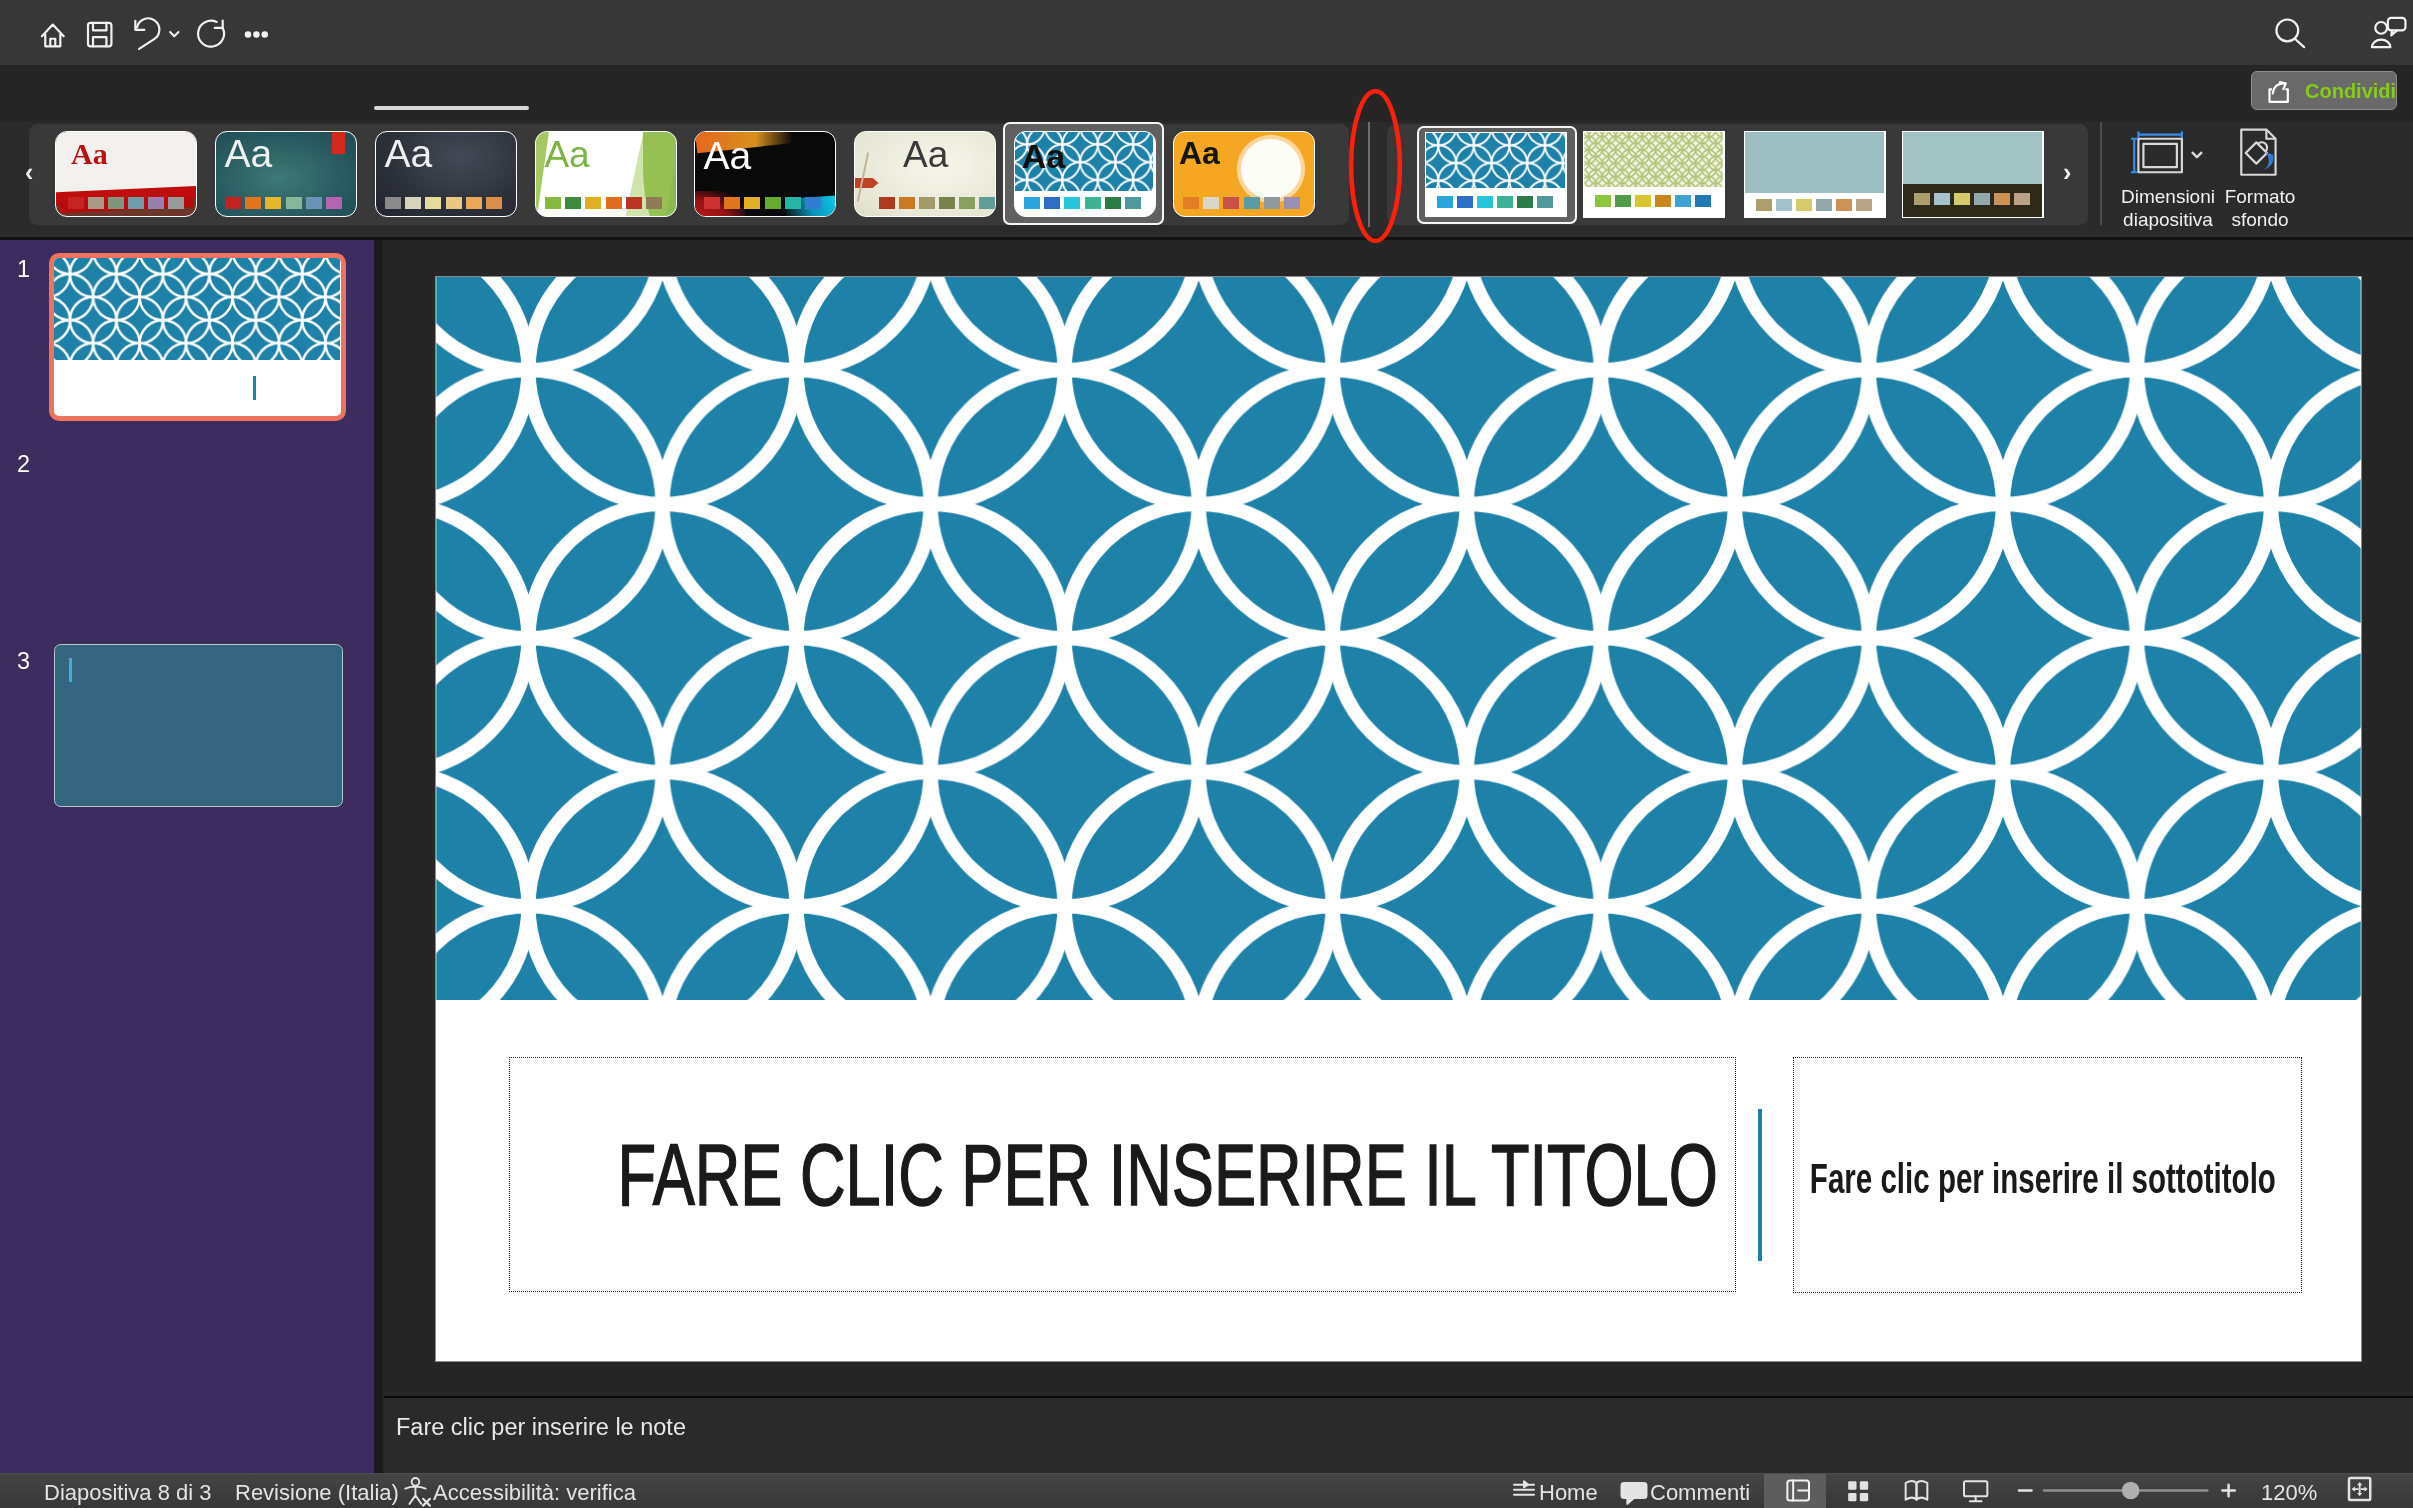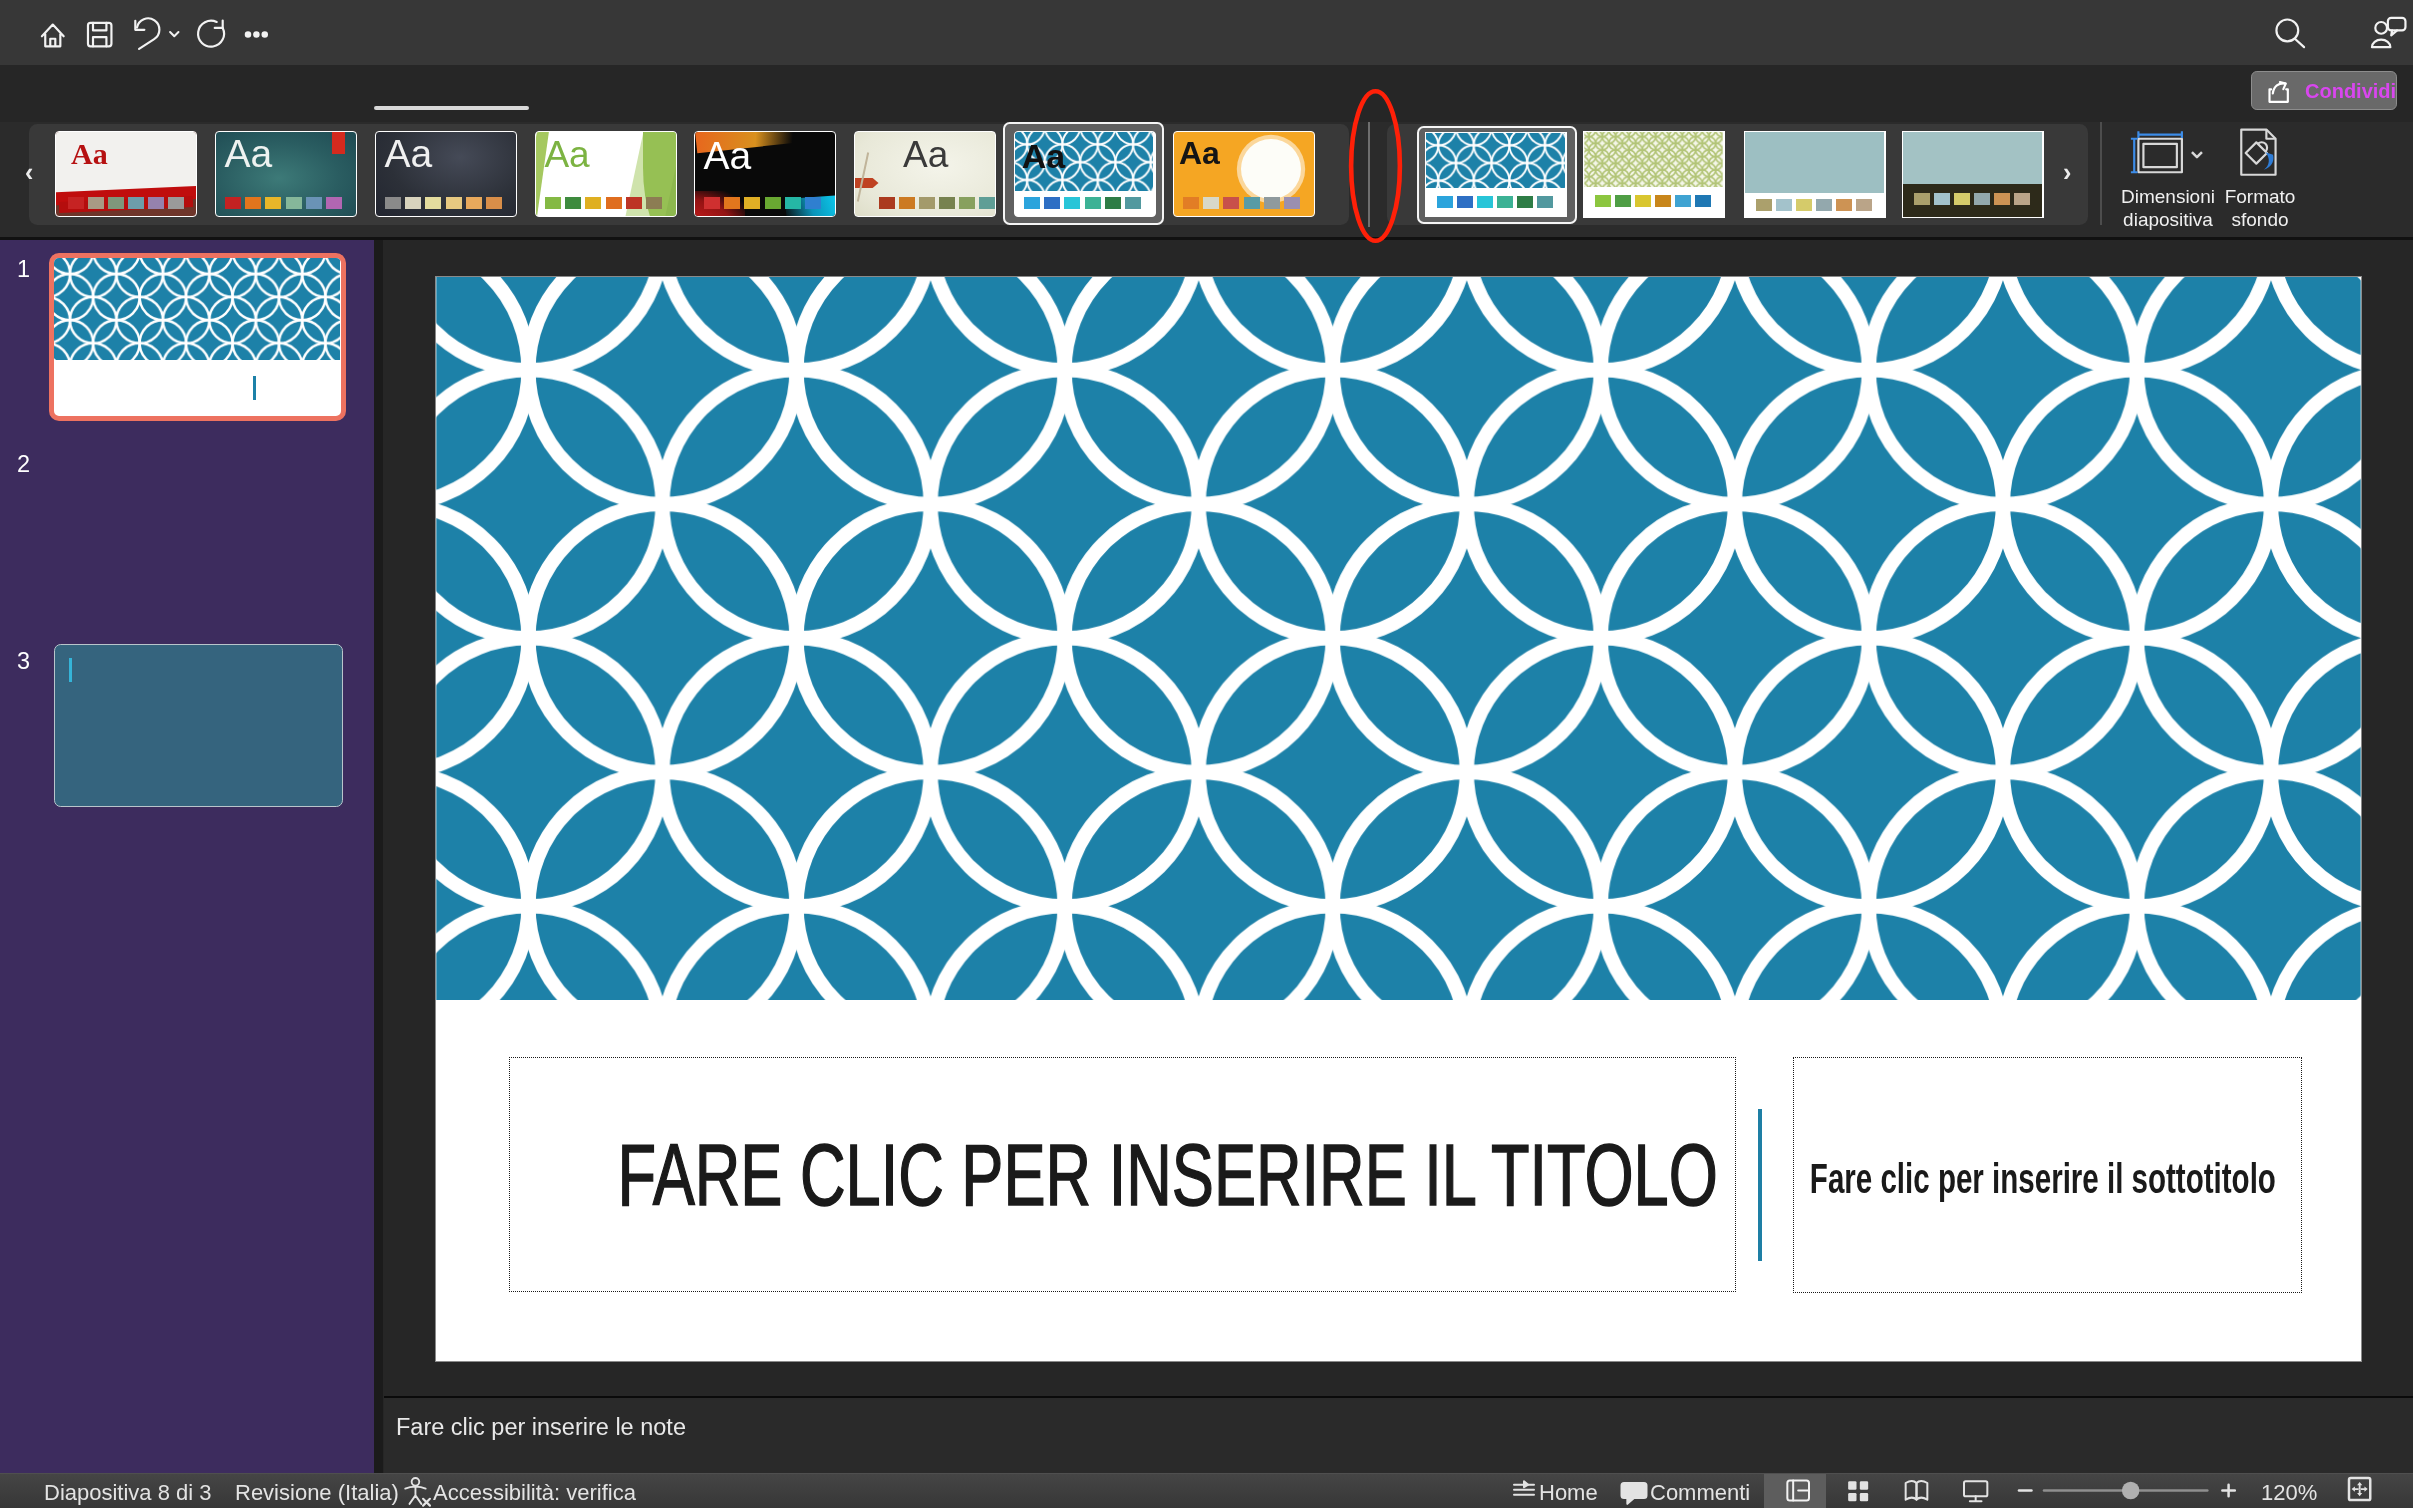--- a/index.html
+++ b/index.html
@@ -15,21 +15,21 @@
 #tabrow { left:0; top:65px; width:2413px; height:57px; background:#2b2b2b; }
 .tab { position:absolute; top:11px; color:#d9d9d9; font-size:22.6px; white-space:nowrap; }
 .tab.sel { color:#fff; font-weight:bold; }
 #progunderline { left:374px; top:106px; width:155px; height:4.2px; background:#d8d8d8; border-radius:2.5px; }
 
 #ribbon { left:0; top:122px; width:2413px; height:116px; background:#2b2b2b; }
 #panel1 { left:29px; top:1.7px; width:1320px; height:101px; background:#393939; border-radius:8.4px; }
 #panel2 { left:1387px; top:1.7px; width:701px; height:101px; background:#393939; border-radius:8.4px; }
 #blackline1 { left:0; top:237px; width:2413px; height:2.5px; background:#111; }
 .thumb { position:absolute; top:131px; width:142px; height:86px; border:1.7px solid #fff;
-  border-radius:4px; overflow:hidden; background:#fff; }
+  border-radius:12px; overflow:hidden; background:#fff; }
 .vthumb { position:absolute; top:131px; width:142px; height:87px; border:1.7px solid #fff;
   overflow:hidden; background:#fff; }
 .selring { position:absolute; border:2.5px solid #f5f5f5; border-radius:6.7px; background:#606060; }
 .chev { position:absolute; color:#ececec; font-size:25px; font-weight:bold; }
 .sw { position:absolute; width:16px; height:11.7px; }
 #vsep { left:2100px; top:122px; width:1.7px; height:103px; background:#4d4d4d; }
 .rlbl { position:absolute; color:#f0f0f0; font-size:19px; text-align:center; line-height:22.6px; }
 
 #sidebar { left:0; top:240px; width:374px; height:1234px; background:#3d2c5e; }
 #sidestrip { left:374px; top:240px; width:9.2px; height:1234px; background:#1b1b1b; }
@@ -87,21 +87,21 @@
   </svg>
 
   <div class="abs" style="left:2251px;top:71px;width:146px;height:39px;background:#696969;border:0.8px solid #8d8d8d;border-radius:5.9px"></div>
   <svg class="abs" style="left:2261px;top:76px" width="37" height="30" viewBox="0 0 44 36">
     <g fill="none" stroke="#fff" stroke-width="2.6" stroke-linecap="round" stroke-linejoin="round">
       <path d="M12 16 L10 16 L10 31 L32 31 L32 16 L30 16"></path>
       <path d="M14 21 C15 12 21 8 29 9"></path>
       <path d="M29.5 9.2 L22.5 7.3 M29.5 9.2 L26.6 15.8"></path>
     </g>
   </svg>
-  <div class="abs" style="left:2305px;top:80px;color:#d946ef;font-size:20px;font-weight:bold">Condividi</div>
+  <div class="abs" style="left:2305px;top:80px;color:#84cc16;font-size:20px;font-weight:bold">Condividi</div>
 
   <span class="chev" style="left:25px;top:158px">‹</span>
   <span class="chev" style="left:2063px;top:158px">›</span>
 
   <div class="thumb" style="left:55px;background:#6e352a">
     <div style="position:absolute;left:-6.7px;top:-8.4px;width:158px;height:67px;background:#f2f1ee;transform:rotate(-2.5deg);box-shadow:0 1.7px 3.4px rgba(0,0,0,.4)"></div>
     <div style="position:absolute;left:-6.7px;top:57px;width:158px;height:12.6px;background:#c00d0d;transform:rotate(-2.5deg)"></div>
     <div style="position:absolute;left:15px;top:5px;font-family:'Liberation Serif',serif;font-weight:bold;font-size:30px;color:#b61111">Aa</div>
     <div style="position:absolute;left:3.4px;top:67px;width:134px;height:11px;background:#b50d0d;transform:rotate(-2.5deg)"></div>
     <span class="sw" style="left:11.7px;top:65px;background:#c62323"></span>

